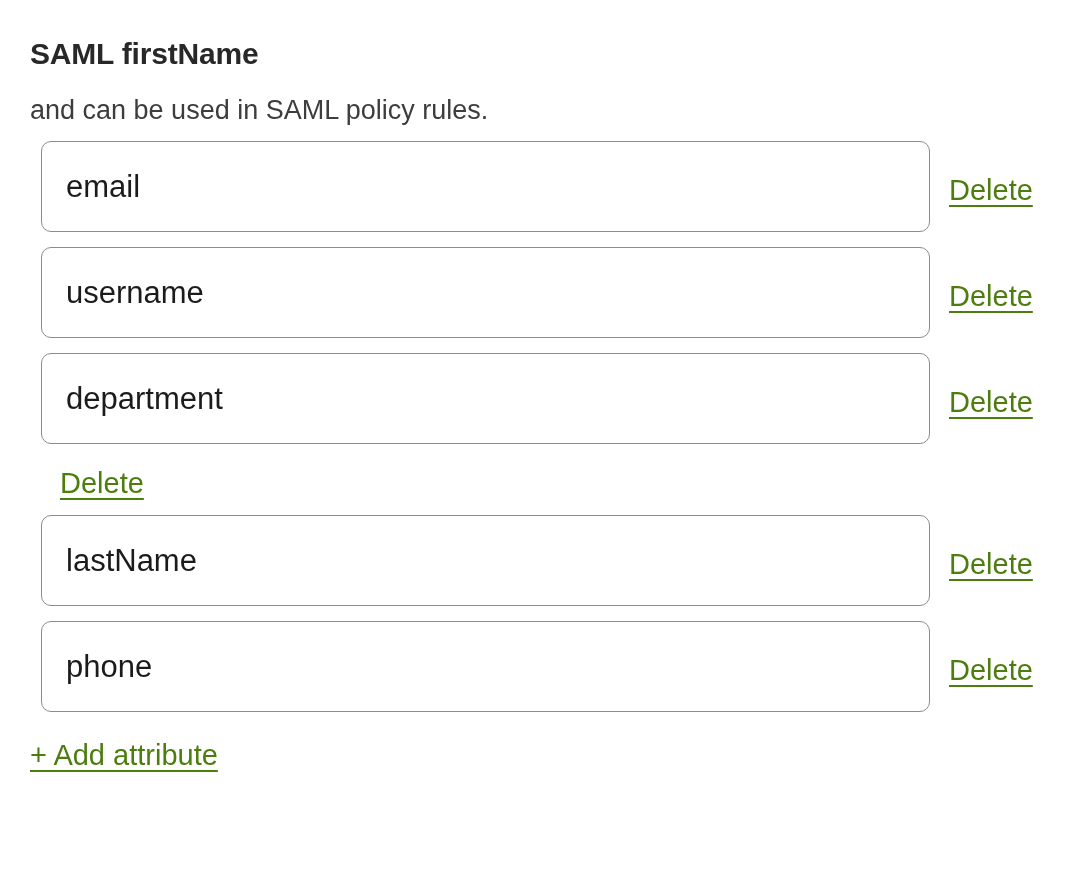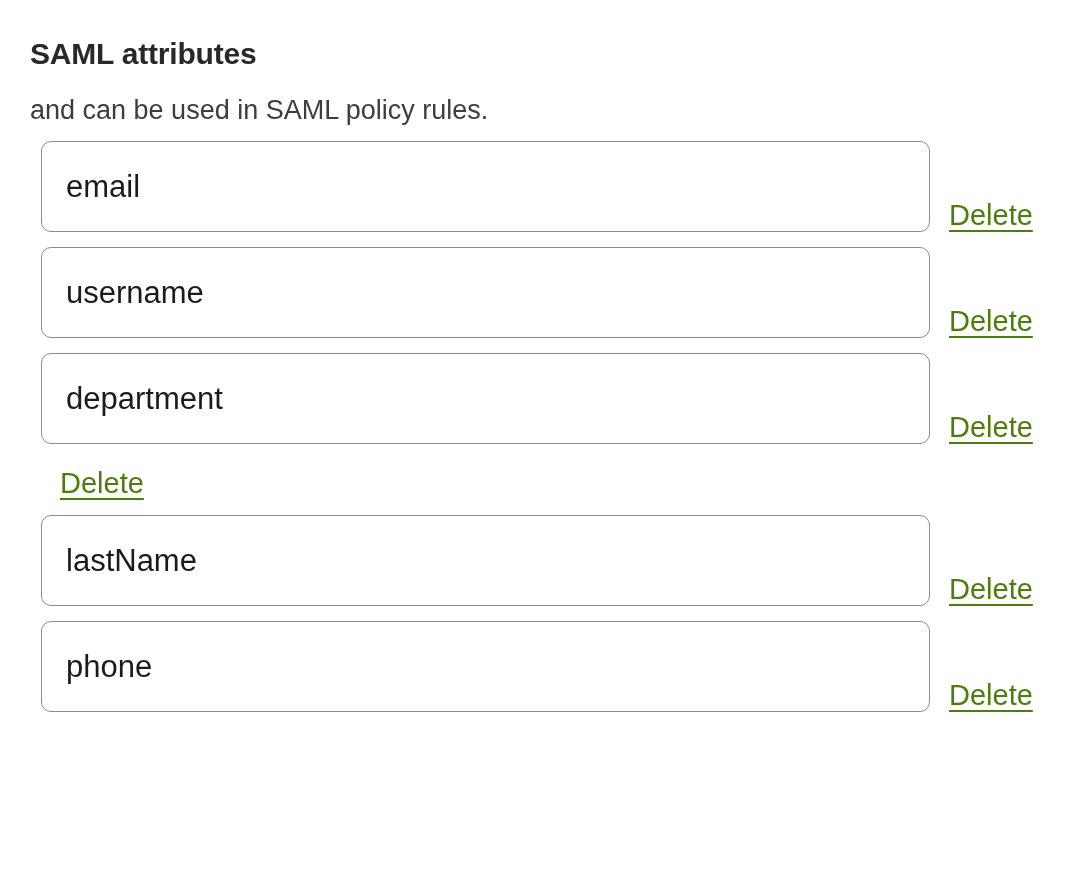--- a/index.html
+++ b/index.html
@@ -30,21 +30,21 @@
     font-size: 27px;
     line-height: 42px;
     color: #3d3d3d;
   }
   .section-description span { display: block; }
   .rows {
     margin-top: 10px;
   }
   .attr-row {
     display: flex;
-    align-items: flex-end;
+    align-items: center;
     margin-bottom: 15px;
     padding-left: 11px;
   }
   .attr-input {
     width: 889px;
     height: 91px;
     border: 1.5px solid #8c8c8c;
     border-radius: 10px;
     padding: 0 24px;
     font-family: inherit;
@@ -72,21 +72,21 @@
     margin-top: 12px;
     font-size: 29px;
     line-height: 1.15;
   }
 </style>
 </head>
 <body>
 
 <div class="container">
 
-  <h1 class="section-title">SAML attributes</h1>
+  <h1 class="section-title">SAML firstName</h1>
 
   <p class="section-description">
     <span>and can be used in SAML policy rules.</span>
   </p>
 
   <div class="rows">
 
     <div class="attr-row">
       <input class="attr-input" type="text" value="email" style="">
       <a class="link delete-link">Delete</a>
@@ -111,14 +111,15 @@
       <a class="link delete-link">Delete</a>
     </div>
 
     <div class="attr-row">
       <input class="attr-input" type="text" value="phone" style="">
       <a class="link delete-link">Delete</a>
     </div>
 
   </div>
 
+  <a class="link add-link">+ Add attribute</a>
 
 </div>
 
 </body></html>

